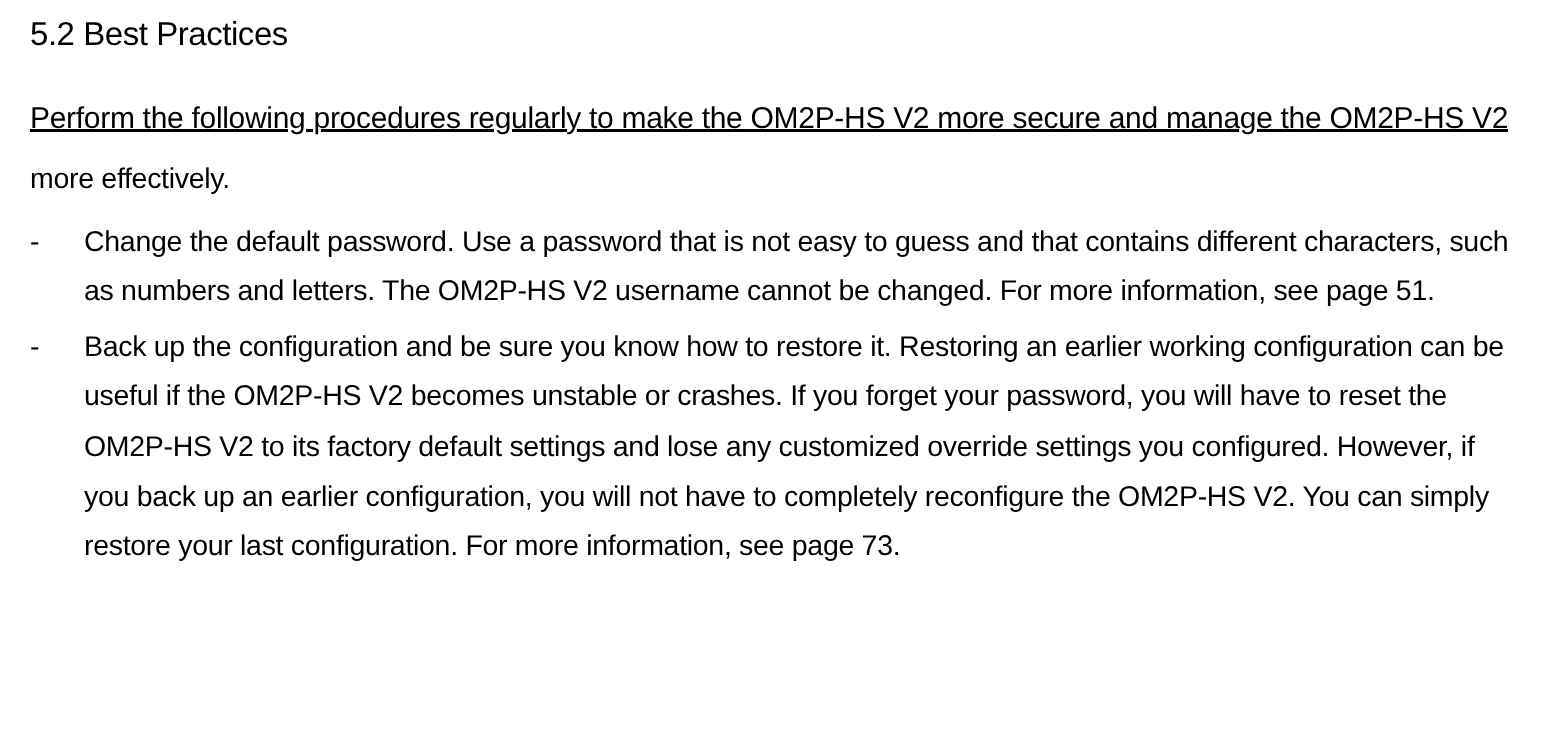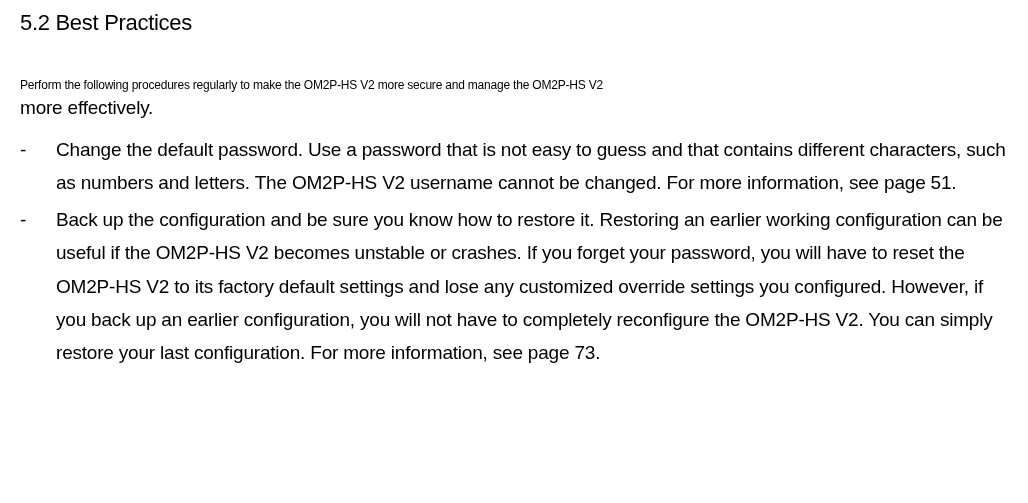--- a/index.html
+++ b/index.html
@@ -10,28 +10,29 @@
     body {
       font-family: Arial, Helvetica, sans-serif;
       color: #000;
       background: #fff;
       width: 1028px;
       padding: 10px 20px 20px 20px;
     }
     h2 {
       font-size: 22px;
       font-weight: normal;
-      margin-bottom: 40px;
+      margin-bottom: 28px;
       letter-spacing: -0.3px;
     }
     .intro-line {
-      font-size: 12px;
+      font-size: 20px;
       line-height: 1.5;
-      margin-bottom: 0;
+      margin-bottom: 12px;
       letter-spacing: -0.2px;
+      text-decoration: underline;
     }
     .intro-line2 {
       font-size: 19px;
       line-height: 1.5;
       margin-bottom: 10px;
       letter-spacing: -0.2px;
     }
     ul {
       list-style: none;
     }

